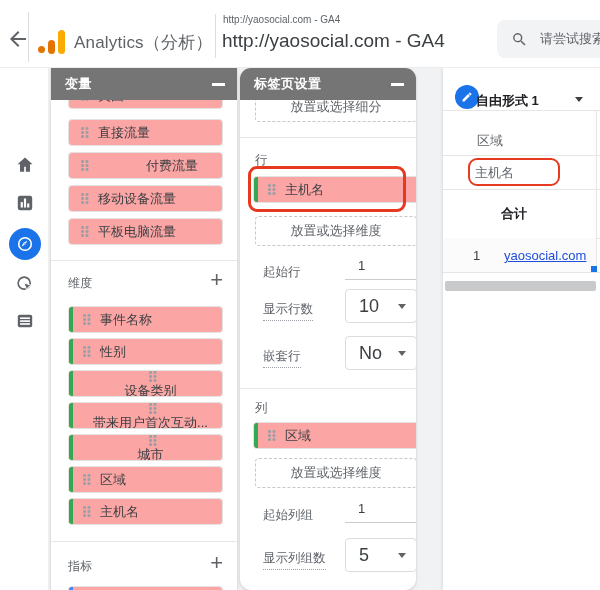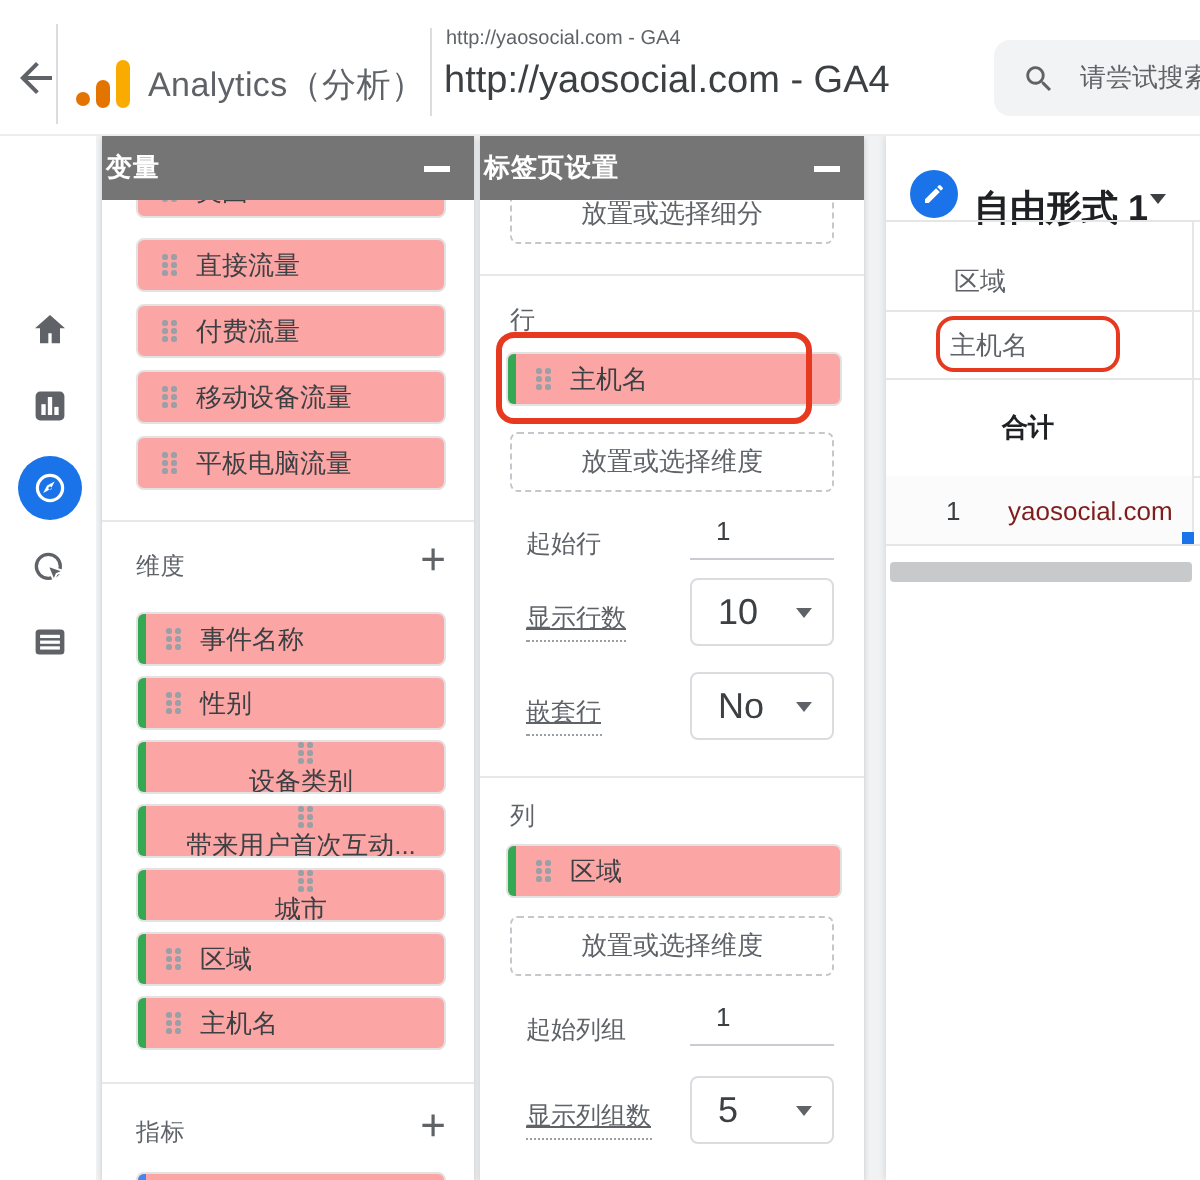--- a/index.html
+++ b/index.html
@@ -30,22 +30,22 @@
   .rail-reports { top:122px; }
   .rail-explore { top:160px; left:9px; width:32px; height:32px; background:#1a73e8; border-radius:50%; color:#fff; }
   .rail-ads { top:203px; }
   .rail-config { top:240px; }
 
   
   .workspace { position:absolute; left:48px; top:68px; width:552px; height:522px; background:#f1f2f3; }
 
   .panel { position:absolute; top:0; background:#fff; height:522px; box-shadow:0 1px 3px rgba(0,0,0,.18); overflow:hidden; }
   .panel-vars { left:3px; width:186px; }
-  .panel-settings { left:192px; width:192px; }
-  .panel-head { position:absolute; left:0; top:0; right:0; height:32px; background:#757575; color:#fff; z-index:3; display:flex; align-items:center; padding:0 2px; }
+  .panel-settings { left:192px; width:176px;border-radius:11px; }
+  .panel-head { position:absolute; left:0; top:0; right:0; height:32px; background:#757575; color:#fff; z-index:3; display:flex; align-items:center; padding:0 14px; }
   .panel-title { font-size:13px; font-weight:bold; letter-spacing:.5px; }
   .min-btn { position:absolute; right:12px; top:15px; width:13px; height:2.5px; background:#fff; cursor:pointer; }
 
   
   .chip { position:absolute; height:27px; background:#fca5a5; border:1px solid #e2e2e2; border-radius:4px; display:flex; align-items:center; cursor:grab; overflow:hidden; }
   .chip-bar { position:absolute; left:0; top:0; bottom:0; width:4px; }
   .bar-green { background:#34a853; }
   .bar-blue { background:#4285f4; }
   .drag-dots { position:relative; width:7px; height:11px; margin-left:12px; flex:0 0 auto; }
   .chip.has-bar .drag-dots { margin-left:14px; }
@@ -59,42 +59,42 @@
   .hdivider { position:absolute; left:0; right:0; height:1px; background:#e8e8e8; }
 
   .section-row { position:absolute; left:17px; right:14px; height:20px; display:flex; align-items:center; }
   .section-label { font-size:12px; color:#5f6368; letter-spacing:.3px; }
   .add-btn { position:absolute; right:0; top:-4px; font-size:22px; font-weight:300; color:#5f6368; cursor:pointer; line-height:1; }
 
   
   .drop-zone { position:absolute; border:1.5px dashed #c4c7cb; border-radius:4px; display:flex; align-items:center; justify-content:center; cursor:pointer; z-index:1; }
   .drop-zone span { font-size:13px; color:#5f6368; white-space:nowrap; }
   .field-label { position:absolute; left:23px; font-size:12.5px; color:#5f6368; white-space:nowrap; }
-  .field-label.dotted { border-bottom:1.5px dotted #9aa0a6; padding-bottom:2px;text-decoration:underline; }
+  .field-label.dotted { border-bottom:1.5px dotted #9aa0a6; padding-bottom:2px; }
   .num-field { position:absolute; left:105px; width:72px; height:22px; border-bottom:1px solid #c9ccd0; font-size:13px; color:#3c4043; padding-left:13px; cursor:text; }
   .select-box { position:absolute; left:105px; width:72px; height:34px; border:1px solid #dadce0; border-radius:4px; display:flex; align-items:center; padding-left:13px; cursor:pointer; background:#fff; }
   .select-val { font-size:18px; color:#3c4043; }
   .select-caret { position:absolute; right:10px; top:14px; width:0; height:0; border-left:4.5px solid transparent; border-right:4.5px solid transparent; border-top:5px solid #5f6368; }
 
   .annotation-red { position:absolute; border:3px solid #e6391f; border-radius:9px; z-index:4; pointer-events:none; }
 
   
   .report { position:absolute; left:395px; width:157px; top:0; height:522px; background:#fff; box-shadow:0 0 4px rgba(0,0,0,.15); }
   .tab-row { position:absolute; left:0; top:0; right:0; height:42px; cursor:pointer; }
   .tab-pencil { position:absolute; left:12px; top:17px; width:24px; height:24px; border-radius:50%; background:#1a73e8; display:flex; align-items:center; justify-content:center; color:#fff; }
-  .tab-label { position:absolute; left:44px; top:24px; font-size:18px; font-weight:bold; color:#202124; white-space:nowrap; }
+  .tab-label { position:absolute; left:33px; top:24px; font-size:13px; font-weight:bold; color:#202124; white-space:nowrap; }
   .tab-caret { position:absolute; left:132px; top:29px; width:0; height:0; border-left:4.5px solid transparent; border-right:4.5px solid transparent; border-top:5px solid #3c4043; }
   .rp-hline { position:absolute; left:0; right:0; height:1px; background:#e6e6e6; }
   .rp-vline { position:absolute; left:153px; top:42px; width:1px; height:162px; background:#e6e6e6; }
   .rp-coldim { position:absolute; left:34px; top:64px; font-size:13px; color:#5f6368; }
   .rp-rowdim { position:absolute; left:32px; top:96px; font-size:13px; color:#5f6368; }
   .rp-total { position:absolute; left:58px; top:137px; font-size:13px; font-weight:bold; color:#202124; }
   .rp-row { position:absolute; left:0; top:170px; width:153px; height:34px; background:#fbfbfb; }
   .rp-row-idx { position:absolute; left:30px; top:10px; font-size:13px; color:#3c4043; }
-  .rp-row-val { position:absolute; left:61px; top:10px; font-size:13px; color:#7f1d1d; white-space:nowrap; }
+  .rp-row-val { position:absolute; left:61px; top:10px; font-size:13px; color:#1d4ed8; white-space:nowrap;text-decoration:underline; }
   .rp-bluecorner { position:absolute; left:148px; top:198px; width:6px; height:6px; background:#1a73e8; }
   .rp-scrollbar { position:absolute; left:2px; top:213px; width:151px; height:10px; background:#c7c9cb; border-radius:2px; cursor:grab; }
 </style>
 </head>
 <body>
 
 <div class="screen">
 
   <div class="app-header">
     <div class="back-btn">
@@ -169,21 +169,21 @@
         <div class="chip" style="width:155px;">
           <span class="drag-dots"></span>
           <span class="chip-label">美国</span>
         </div>
       </div>
 
       <div class="chip" style="left:17px; top:51px; width:155px;">
         <span class="drag-dots"></span>
         <span class="chip-label">直接流量</span>
       </div>
-      <div class="chip" style="left:17px; top:84px; width:155px;">
+      <div class="chip" style="left:17px; top:84px; width:155px;gap:48px;">
         <span class="drag-dots"></span>
         <span class="chip-label">付费流量</span>
       </div>
       <div class="chip" style="left:17px; top:117px; width:155px;">
         <span class="drag-dots"></span>
         <span class="chip-label">移动设备流量</span>
       </div>
       <div class="chip" style="left:17px; top:150px; width:155px;">
         <span class="drag-dots"></span>
         <span class="chip-label">平板电脑流量</span>

